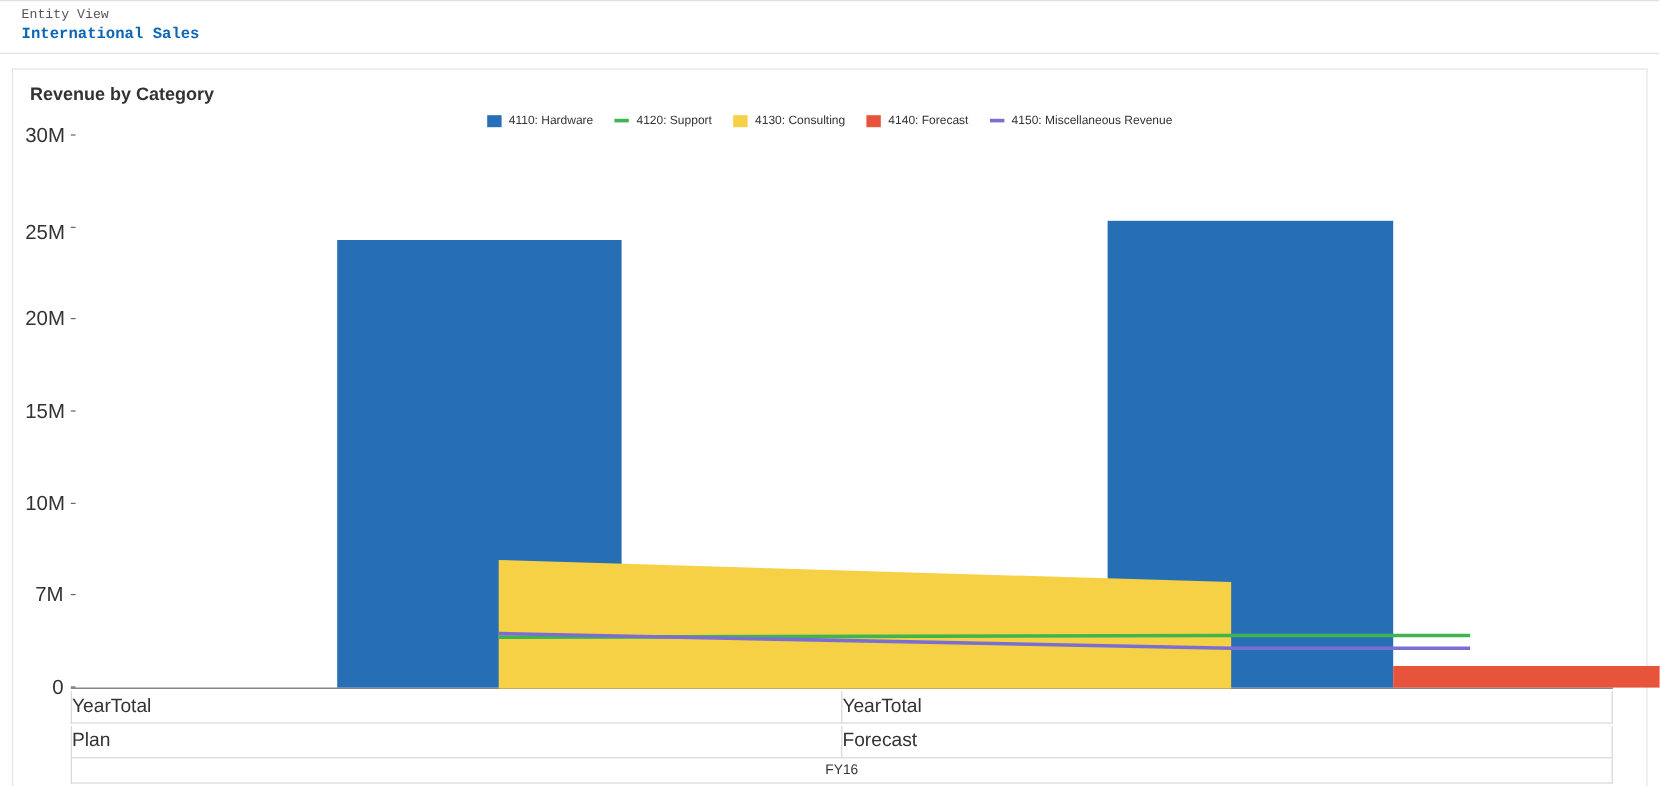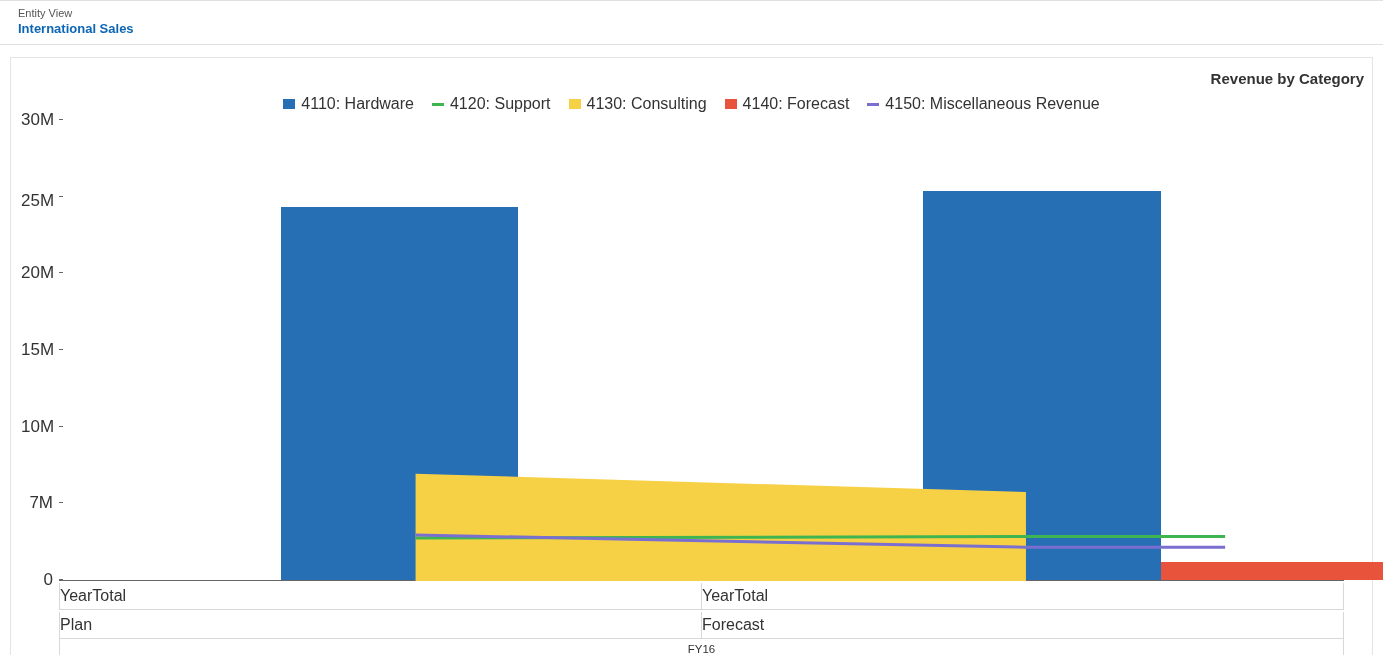--- a/index.html
+++ b/index.html
@@ -7,20 +7,21 @@
     font-family: Arial, Helvetica, sans-serif;
     font-size: 12px;
     color: #333;
     background: #fff;
     width: 1383px;
   }
   .header {
     border-top: 1px solid #e0e0e0;
     border-bottom: 1px solid #e0e0e0;
     padding: 6px 30px 8px 18px;
+    font-family: Liberation Mono, monospace;
   }
   .header-small {
     font-size: 11px;
     color: #555;
   }
   .header-title {
     font-size: 13px;
     font-weight: bold;
     color: #0d66b5;
     margin-top: 2px;
@@ -28,33 +29,32 @@
   .panel {
     border: 1px solid #e4e4e4;
     margin: 12px 10px 8px 10px;
     padding: 10px 8px 14px 8px;
   }
   .chart-title {
     font-size: 15px;
     font-weight: bold;
     color: #333;
     margin: 2px 0 8px 6px;
-    text-align: right;
   }
   .legend {
     display: flex;
     justify-content: center;
     gap: 18px;
     margin-bottom: 8px;
   }
   .legend-item {
     display: flex;
     align-items: center;
     gap: 6px;
-    font-size: 16px;
+    font-size: 10px;
     color: #333;
   }
   .swatch {
     width: 12px;
     height: 10px;
   }
   .chart-wrap {
     position: relative;
     height: 460px;
     margin-left: 40px;

